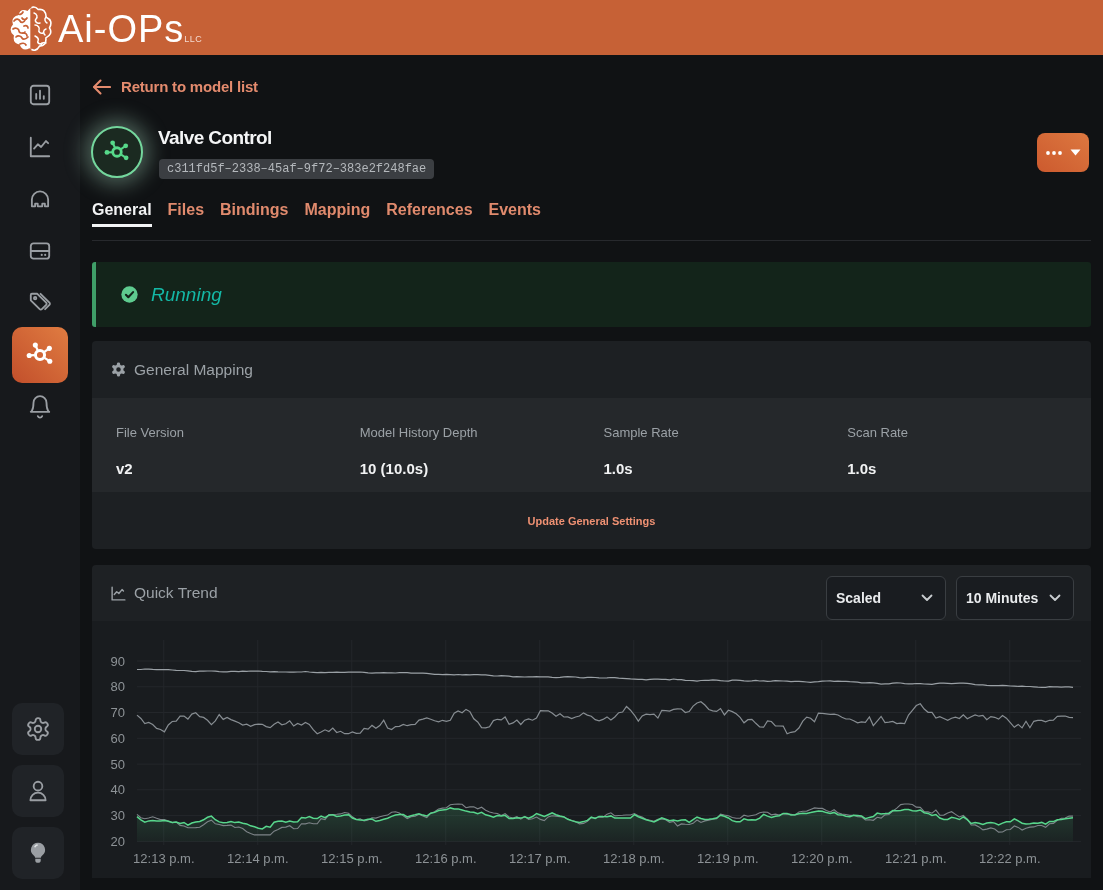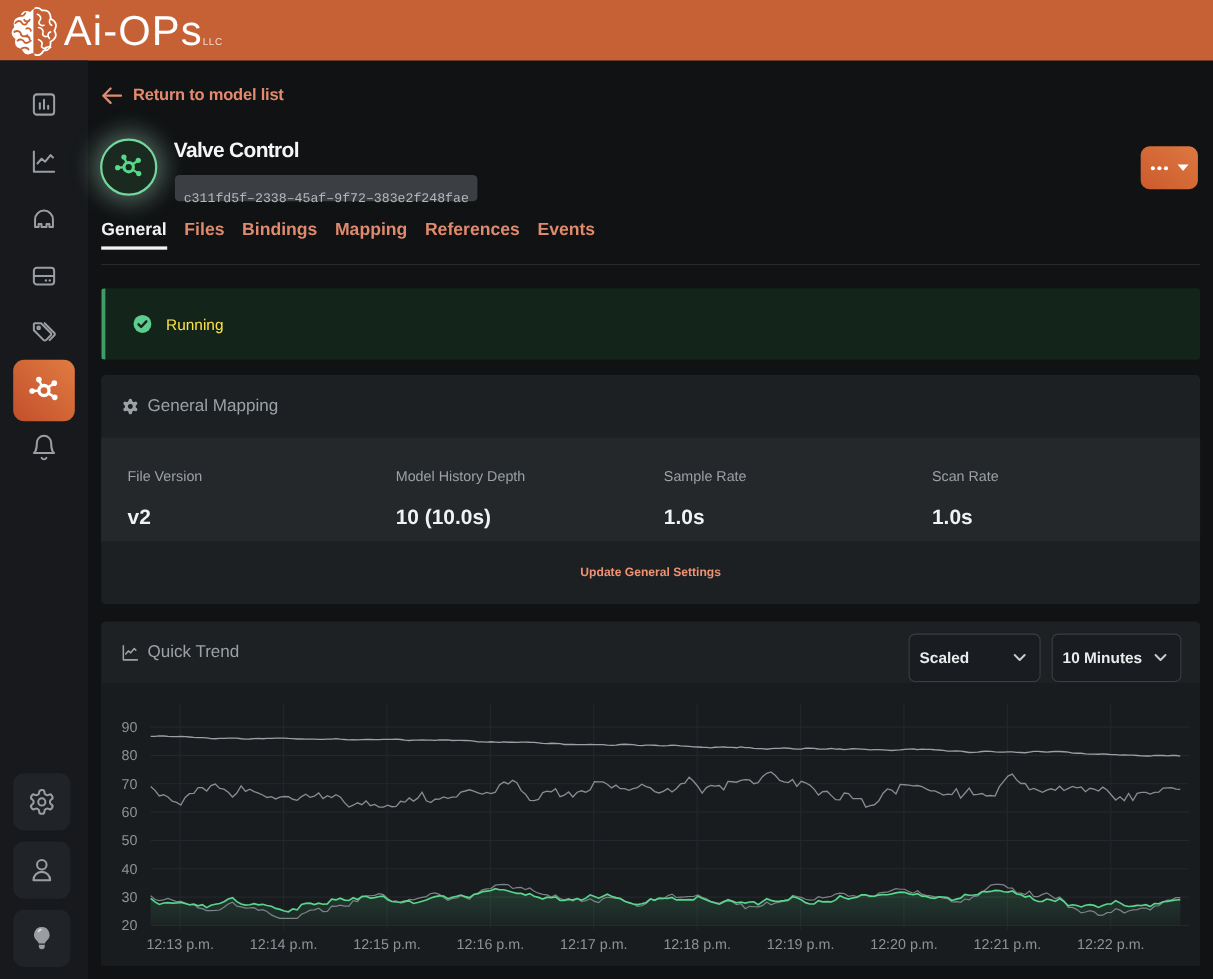--- a/index.html
+++ b/index.html
@@ -18,39 +18,39 @@
   background:linear-gradient(to top right,#c24f2b,#e07c41); display:flex; align-items:center; justify-content:center; }
 
 #main { position:absolute; left:80px; top:55px; width:1023px; height:835px; background:#101214; }
 #return-link { position:absolute; left:92px; top:78px; display:flex; align-items:center; gap:10px;
   color:#e48b6e; font-size:15px; font-weight:bold; letter-spacing:-0.2px; }
 #avatar { position:absolute; left:91px; top:126px; width:52px; height:52px; border-radius:50%;
   background:#1b2a21; border:2px solid #74d79d; box-shadow:0 0 20px 7px rgba(185,240,210,0.34);
   display:flex; align-items:center; justify-content:center; }
 #title { position:absolute; left:158px; top:127px; font-size:19px; font-weight:bold; color:#f4f5f6; letter-spacing:-0.6px; }
 #uuid { position:absolute; left:159px; top:159px; height:20px; background:#3b3e42; border-radius:4px;
-  font-family:"Liberation Mono",monospace; font-size:12px; color:#b4b8bc; line-height:20px; padding:12px 8px; }
+  font-family:"Liberation Mono",monospace; font-size:12px; color:#b4b8bc; line-height:20px; padding:0 8px; }
 #menu-btn { position:absolute; left:1037px; top:133px; width:52px; height:39px; border-radius:8px;
   background:linear-gradient(to top right,#cc5a2e,#dd7840); display:flex; align-items:center; justify-content:center; gap:8px; }
 #tabs { position:absolute; left:92px; top:201px; display:flex; gap:16px; font-size:16px; font-weight:bold; }
 #tabs .tab { color:#e08a6d; padding-bottom:5px; }
 #tabs .tab.on { color:#f2f3f4; border-bottom:3px solid #f2f3f4; }
 #tabline { position:absolute; left:92px; top:240px; width:999px; height:1px; background:#27292d; }
 
 #banner { position:absolute; left:92px; top:262px; width:999px; height:65px; background:#13241a;
   border-left:4px solid #3f9e68; border-radius:3px; display:flex; align-items:center; }
-#banner .txt { color:#fde047; font-size:14px; margin-left:13px; }
+#banner .txt { color:#14b8a6; font-size:19px; margin-left:13px;font-style:italic; }
 
 #gcard { position:absolute; left:92px; top:341px; width:999px; height:208px; background:#1d2023; border-radius:4px; }
 #gcard .hdr { position:absolute; left:0; top:0; width:100%; height:57px; display:flex; align-items:center; padding-left:18px; gap:7px;
   color:#9ba1a6; font-size:15.5px; }
 #gpanel { position:absolute; left:0; top:57px; width:999px; height:94px; background:#25282b;
   display:grid; grid-template-columns:repeat(4,1fr); padding:27px 0 0 24px; }
 #gpanel .lbl { color:#9ba1a6; font-size:13px; margin-bottom:20px; }
-#gpanel .val { color:#f1f2f3; font-size:19px; font-weight:bold; }
+#gpanel .val { color:#f1f2f3; font-size:15px; font-weight:bold; }
 #gfoot { position:absolute; left:0; top:151px; width:999px; height:57px; display:flex; align-items:center; justify-content:center; }
 #gfoot span { color:#ef9173; font-size:11px; font-weight:bold; }
 
 #qcard { position:absolute; left:92px; top:565px; width:999px; height:313px; background:#1e2124; border-radius:4px; }
 #qcard .hdr { position:absolute; left:0; top:0; width:100%; height:56px; display:flex; align-items:center; padding-left:18px; gap:7px;
   color:#9ba1a6; font-size:15.5px; }
 .select { position:absolute; top:11px; height:44px; background:#191c20; border:1px solid #3a3e42; border-radius:6px;
   display:flex; align-items:center; justify-content:space-between; color:#e9ebed; font-size:14px; font-weight:bold; padding:0 12px 0 9px; }
 #sel1 { left:734px; width:120px; }
 #sel2 { left:864px; width:118px; }

